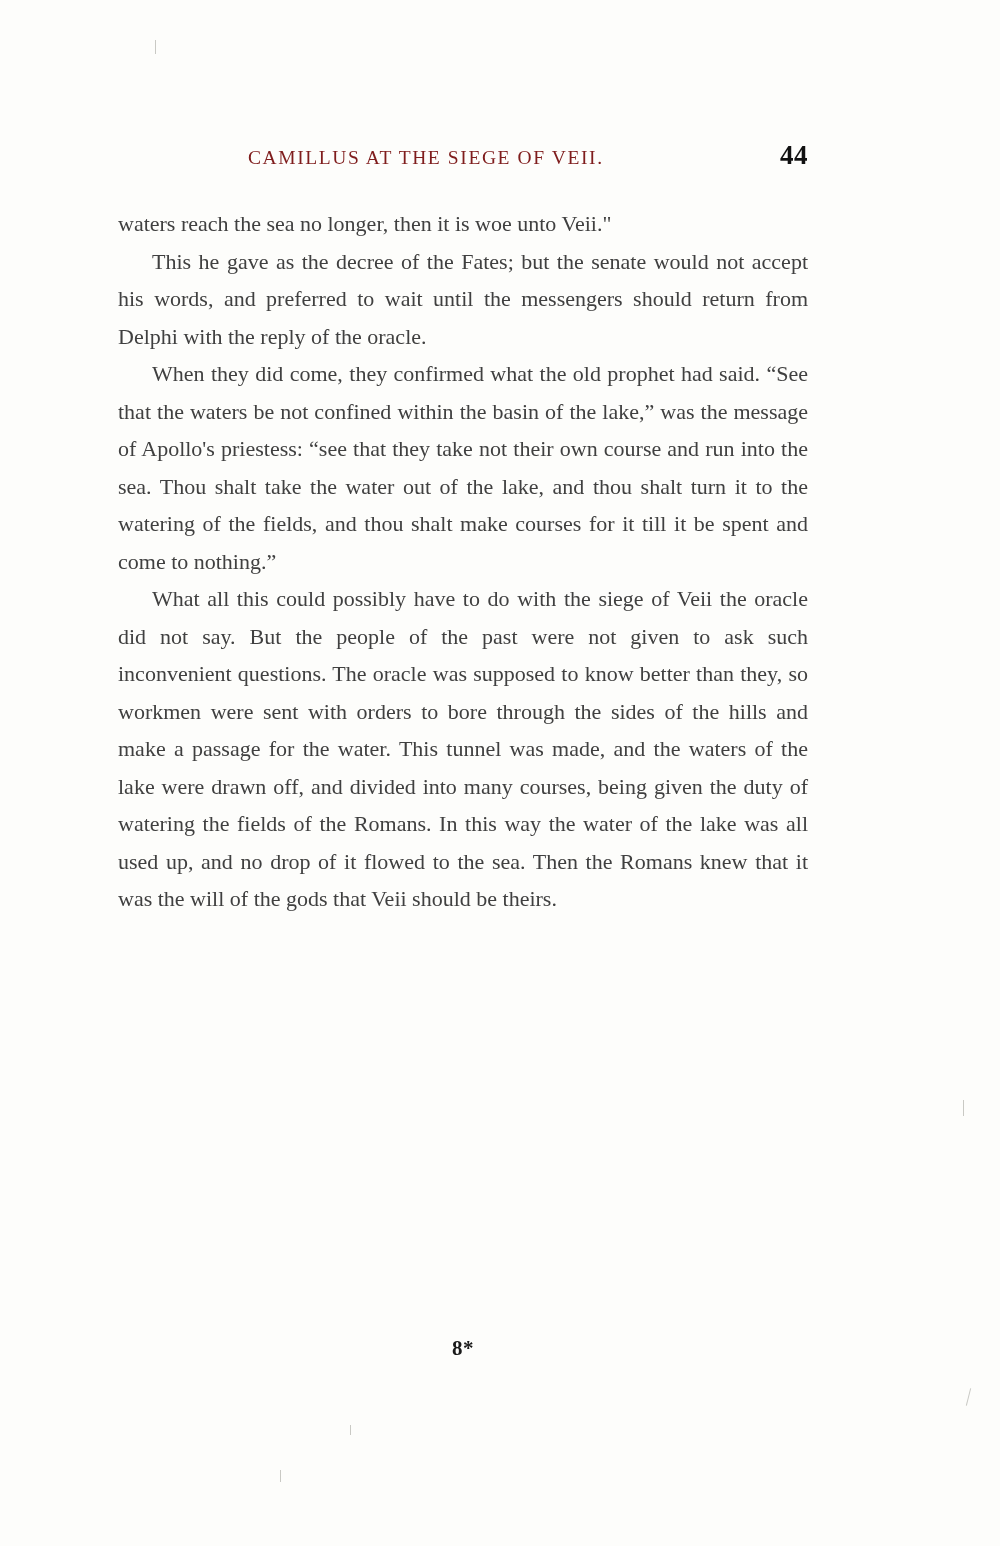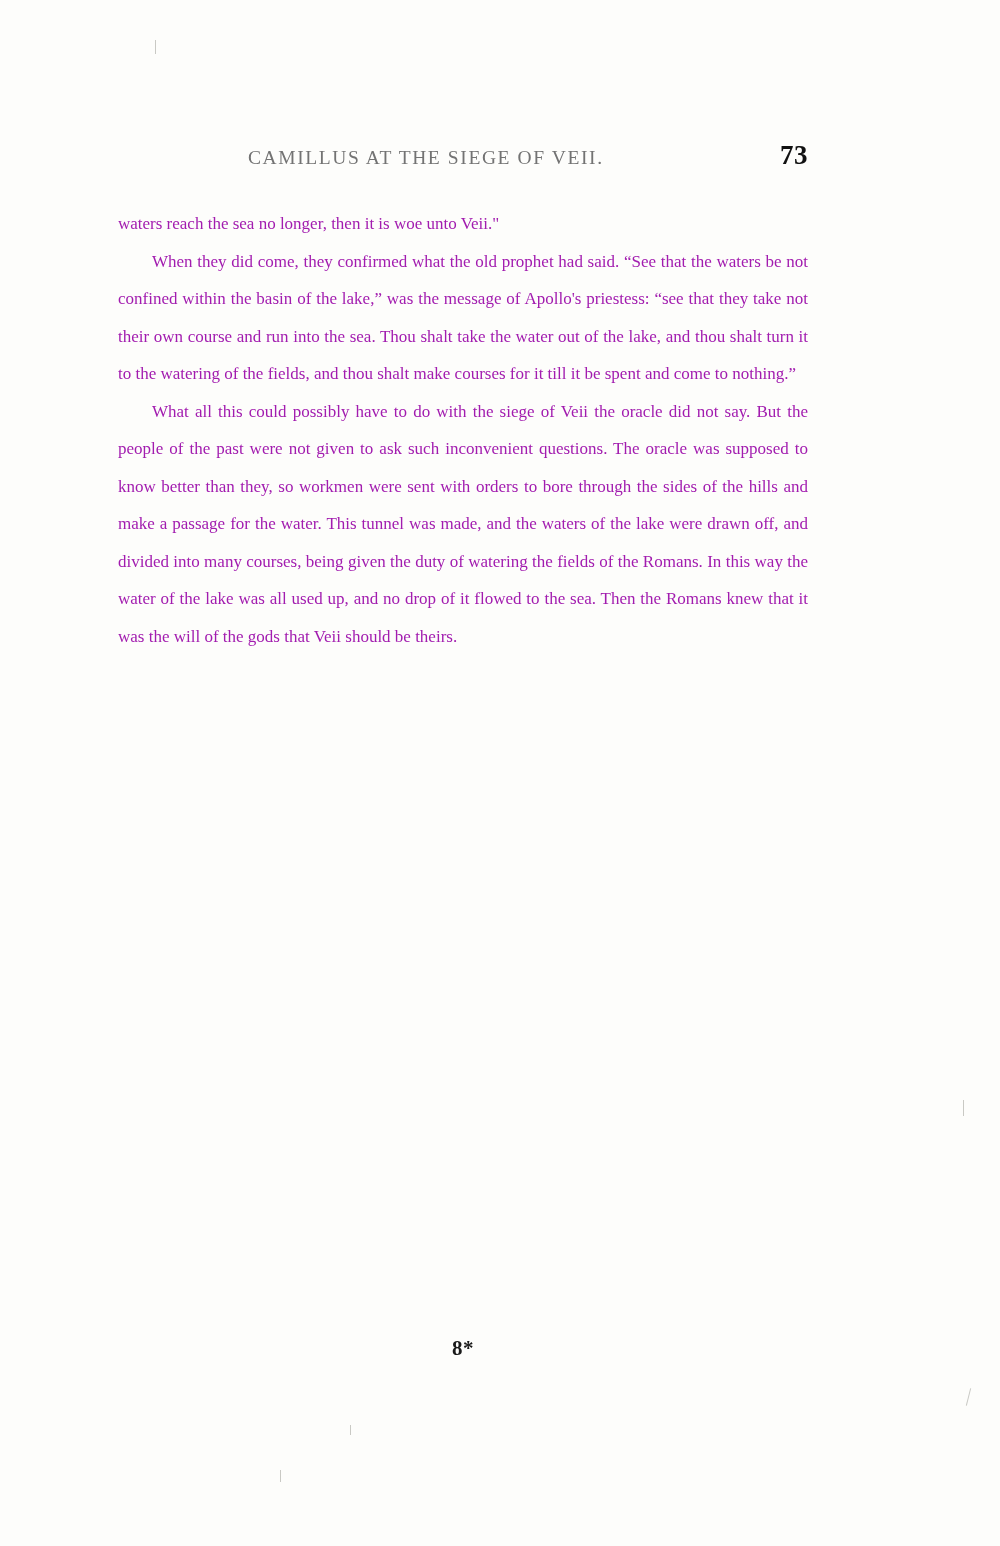--- a/index.html
+++ b/index.html
@@ -36,34 +36,34 @@
     width: 690px;
     margin-bottom: 34px;
   }
   .running-head {
     font-family: "Liberation Serif", serif;
     font-size: 19.5px;
     letter-spacing: 1.6px;
     text-transform: uppercase;
     white-space: nowrap;
     margin-left: 130px;
-    color: #737373;
+    color: #7f1d1d;
   }
   .page-number {
     margin-left: auto;
     font-size: 27px;
     font-weight: bold;
     color: #111111;
     letter-spacing: 0.5px;
   }
   .body-text {
-    font-size: 17px;
+    font-size: 22px;
     line-height: 37.5px;
     text-align: justify;
-    color: #a21caf;
+    color: #404040;
     -webkit-font-smoothing: antialiased;
   }
   .body-text p {
     margin: 0;
     text-indent: 34px;
     text-align: justify;
     text-justify: inter-word;
   }
   .body-text p.no-indent {
     text-indent: 0;
@@ -123,25 +123,26 @@
   <div class="edge-mark mark-top"></div>
   <div class="edge-mark mark-bottom"></div>
   <div class="edge-mark mark-right-low"></div>
   <div class="edge-mark mark-right-slash"></div>
   <div class="edge-mark mark-mid"></div>
 
   <div class="page-inner">
 
     <div class="header-row">
       <div class="running-head">CAMILLUS AT THE SIEGE OF VEII.</div>
-      <div class="page-number">73</div>
+      <div class="page-number">44</div>
     </div>
 
     <div class="body-text">
       <p class="no-indent">waters reach the sea no longer, then it is woe unto Veii."</p>
+      <p>This he gave as the decree of the Fates; but the senate would not accept his words, and preferred to wait until the messengers should return from Delphi with the reply of the oracle.</p>
       <p>When they did come, they confirmed what the old prophet had said. “See that the waters be not confined within the basin of the lake,” was the message of Apollo's priestess: “see that they take not their own course and run into the sea. Thou shalt take the water out of the lake, and thou shalt turn it to the watering of the fields, and thou shalt make courses for it till it be spent and come to nothing.”</p>
       <p>What all this could possibly have to do with the siege of Veii the oracle did not say. But the people of the past were not given to ask such inconvenient questions. The oracle was supposed to know better than they, so workmen were sent with orders to bore through the sides of the hills and make a passage for the water. This tunnel was made, and the waters of the lake were drawn off, and divided into many courses, being given the duty of watering the fields of the Romans. In this way the water of the lake was all used up, and no drop of it flowed to the sea. Then the Romans knew that it was the will of the gods that Veii should be theirs.</p>
     </div>
 
     <div class="signature">8*</div>
 
   </div>
 </div>
 
 </body></html>

